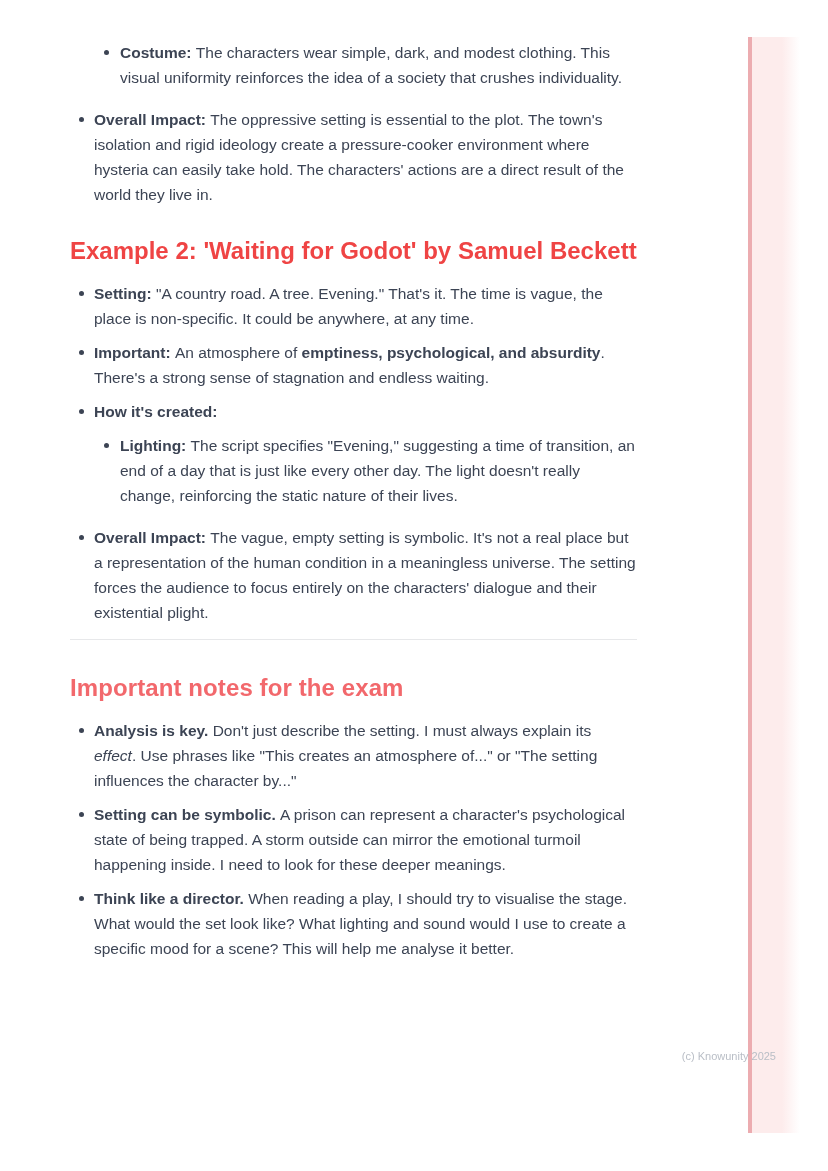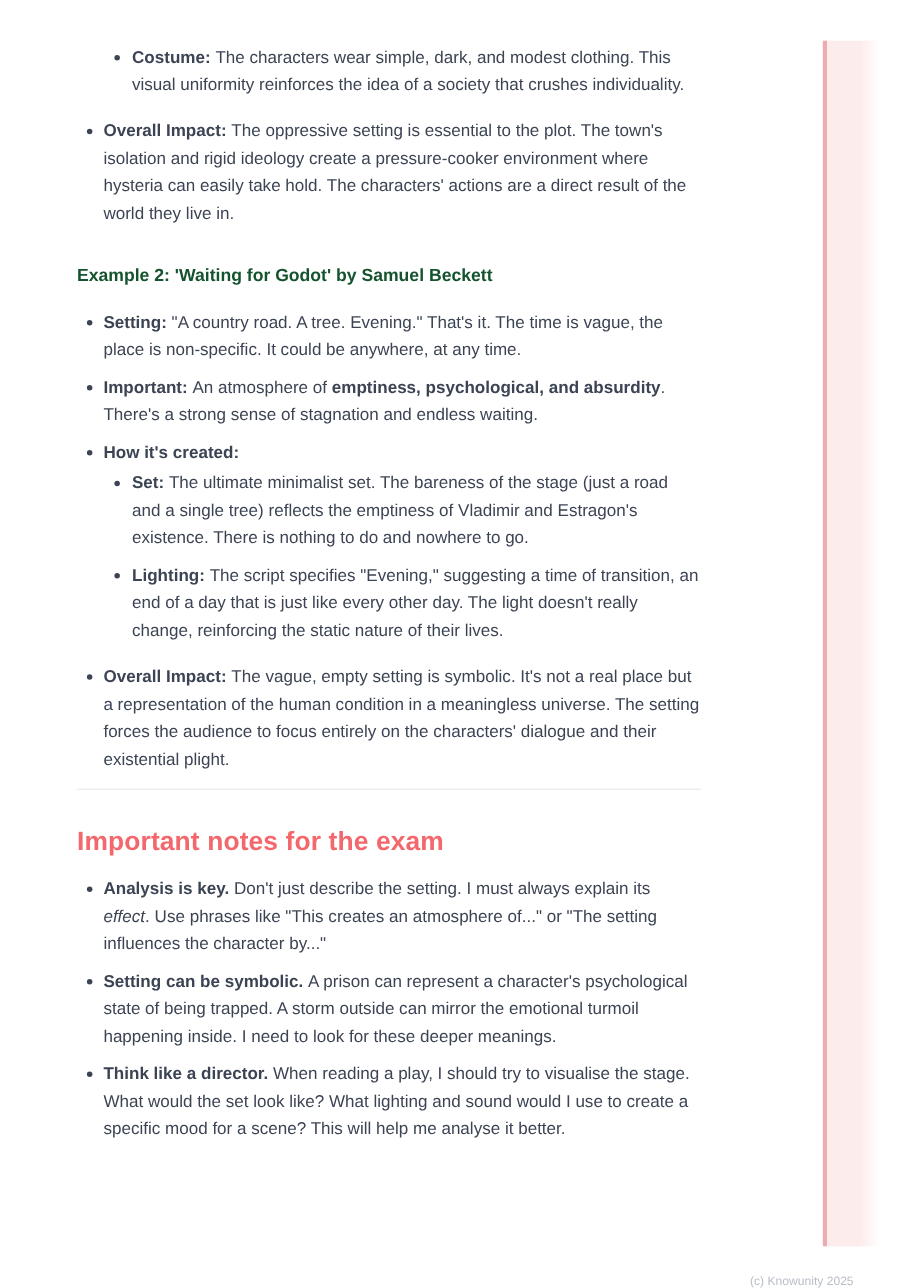--- a/index.html
+++ b/index.html
@@ -45,22 +45,22 @@
   .seg-n { font-weight: 400; }
   h2.hd {
     color: #f2686c;
     font-size: 24px;
     line-height: 29px;
     font-weight: 800;
     margin: 33px 0 16px 0;
     letter-spacing: 0.1px;
   }
   h3.hd {
-    color: #14532d;
-    font-size: 16px;
+    color: #ef4444;
+    font-size: 24px;
     line-height: 28px;
     font-weight: 700;
     margin: 30px 0 16px 0;
   }
   hr.divider {
     border: 0;
     border-top: 1px solid #e7e8ea;
     margin: 14px 0 0 0;
   }
   .strip {
@@ -70,21 +70,21 @@
     width: 52px;
     height: 1096px;
     z-index: 1;
     background: linear-gradient(to right,
       #ecacb0 0px, #ecacb0 4px,
       #fdecec 4px, #fdecec 34px,
       rgba(253, 236, 236, 0) 52px);
   }
   .footer {
     position: absolute;
-    top: 1158px;
+    top: 1049px;
     right: 52px;
     font-size: 11px;
     line-height: 14px;
     color: #b9bec6;
     z-index: 2;
   }
 </style>
 </head>
 <body>
 
@@ -93,21 +93,20 @@
   <div class="content">
       <div class="list">
         <div class="li level-2"><span class="bullet"></span><span class="txt"><span class="seg-b">Costume: </span><span class="seg-n">The characters wear simple, dark, and modest clothing. This visual uniformity reinforces the idea of a society that crushes individuality.</span></span></div>
         <div class="li level-1 after-sublist"><span class="bullet"></span><span class="txt"><span class="seg-b">Overall Impact: </span><span class="seg-n">The oppressive setting is essential to the plot. The town's isolation and rigid ideology create a pressure-cooker environment where hysteria can easily take hold. The characters' actions are a direct result of the world they live in.</span></span></div>
       </div>
       <h3 class="hd">Example 2: 'Waiting for Godot' by Samuel Beckett</h3>
       <div class="list">
         <div class="li level-1"><span class="bullet"></span><span class="txt"><span class="seg-b">Setting: </span><span class="seg-n">"A country road. A tree. Evening." That's it. The time is vague, the place is non-specific. It could be anywhere, at any time.</span></span></div>
         <div class="li level-1"><span class="bullet"></span><span class="txt"><span class="seg-b">Important: </span><span class="seg-n">An atmosphere of </span><span class="seg-b">emptiness, psychological, and absurdity</span><span class="seg-n">. There's a strong sense of stagnation and endless waiting.</span></span></div>
         <div class="li level-1"><span class="bullet"></span><span class="txt"><span class="seg-b">How it's created:</span></span></div>
-        <div class="li level-2 nested-first"><span class="bullet"></span><span class="txt"><span class="seg-b">Set: </span><span class="seg-n">The ultimate minimalist set. The bareness of the stage (just a road and a single tree) reflects the emptiness of Vladimir and Estragon's existence. There is nothing to do and nowhere to go.</span></span></div>
         <div class="li level-2"><span class="bullet"></span><span class="txt"><span class="seg-b">Lighting: </span><span class="seg-n">The script specifies "Evening," suggesting a time of transition, an end of a day that is just like every other day. The light doesn't really change, reinforcing the static nature of their lives.</span></span></div>
         <div class="li level-1 after-sublist"><span class="bullet"></span><span class="txt"><span class="seg-b">Overall Impact: </span><span class="seg-n">The vague, empty setting is symbolic. It's not a real place but a representation of the human condition in a meaningless universe. The setting forces the audience to focus entirely on the characters' dialogue and their existential plight.</span></span></div>
       </div>
       <hr class="divider">
       <h2 class="hd">Important notes for the exam</h2>
       <div class="list">
         <div class="li level-1"><span class="bullet"></span><span class="txt"><span class="seg-b">Analysis is key. </span><span class="seg-n">Don't just describe the setting. I must always explain its </span><span class="seg-i">effect</span><span class="seg-n">. Use phrases like "This creates an atmosphere of..." or "The setting influences the character by..."</span></span></div>
         <div class="li level-1"><span class="bullet"></span><span class="txt"><span class="seg-b">Setting can be symbolic. </span><span class="seg-n">A prison can represent a character's psychological state of being trapped. A storm outside can mirror the emotional turmoil happening inside. I need to look for these deeper meanings.</span></span></div>
         <div class="li level-1"><span class="bullet"></span><span class="txt"><span class="seg-b">Think like a director. </span><span class="seg-n">When reading a play, I should try to visualise the stage. What would the set look like? What lighting and sound would I use to create a specific mood for a scene? This will help me analyse it better.</span></span></div>
       </div>

